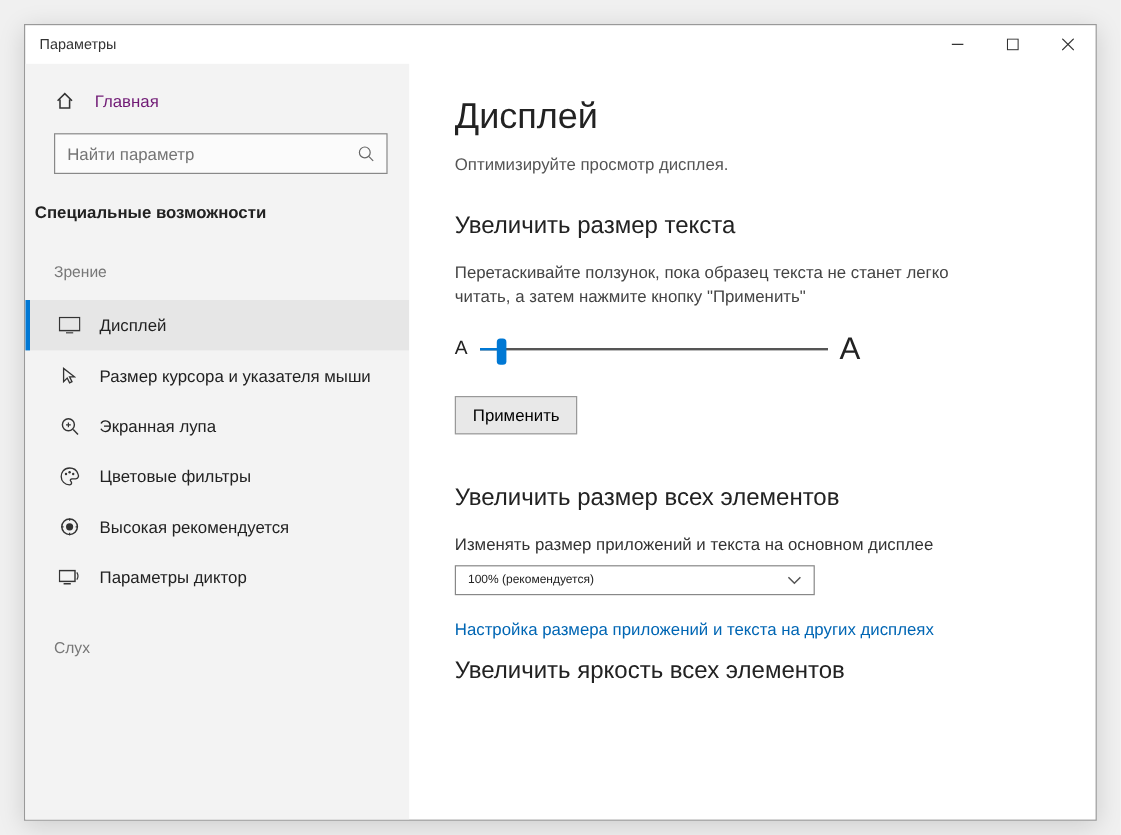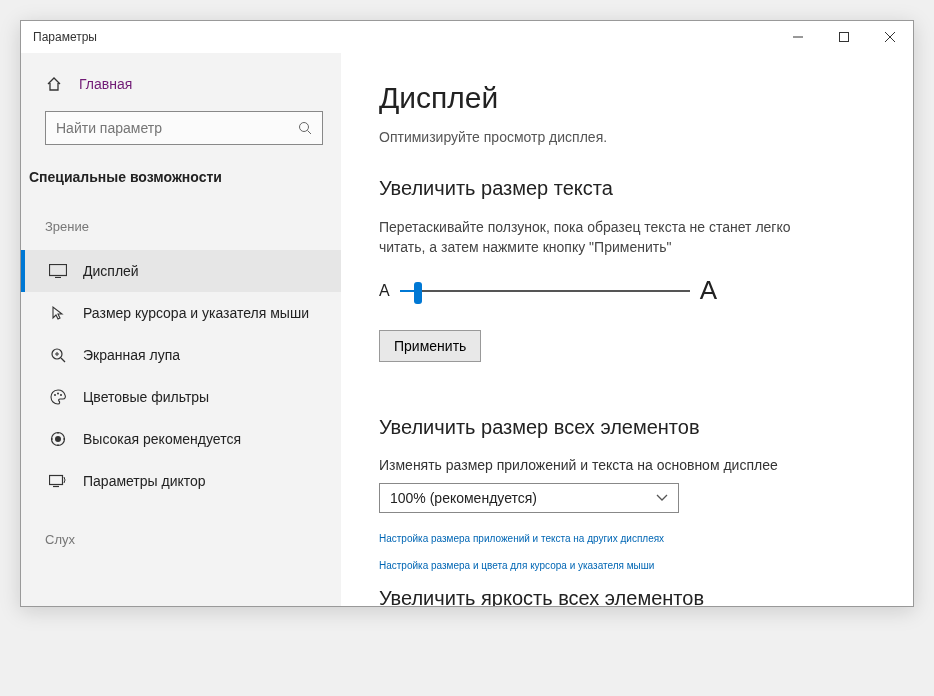--- a/index.html
+++ b/index.html
@@ -8,21 +8,21 @@
     background: #f0f0f0;
     width: 934px;
     height: 696px;
     overflow: hidden;
   }
   .window {
     position: absolute;
     top: 20px;
     left: 20px;
     width: 894px;
-    height: 587px;
+    height: 664px;
     background: #fff;
     border: 1px solid #999;
     display: flex;
     flex-direction: column;
     box-shadow: 0 4px 20px rgba(0,0,0,0.15);
   }
   .titlebar {
     height: 32px;
     display: flex;
     align-items: center;
@@ -192,40 +192,40 @@
     height: 22px;
     background: #0078d4;
     border-radius: 3px;
   }
   .apply-btn {
     border: 1px solid #999;
     background: #e8e8e8;
     padding: 7px 14px;
     font-size: 14px;
     cursor: pointer;
-    margin-bottom: 46px;
+    margin-bottom: 34px;
   }
   .field-label {
     font-size: 14px;
     color: #333;
     margin-bottom: 10px;
   }
   .dropdown {
     border: 1px solid #888;
     width: 300px;
     padding: 6px 10px;
-    font-size: 14px;
+    font-size: 10px;
     display: flex;
     justify-content: space-between;
     align-items: center;
     margin-bottom: 20px;
   }
   .link {
     color: #0066b4;
-    font-size: 10px;
+    font-size: 14px;
     margin-bottom: 16px;
     display: block;
     cursor: pointer;
   }
   .cutoff-h {
     font-size: 20px;
     font-weight: 500;
     margin-top: 14px;
   }
   svg { display: block; }
@@ -377,18 +377,17 @@
       <div class="dropdown">
         <span>100% (рекомендуется)</span>
         <span>
           <svg width="12" height="8" viewBox="0 0 12 8">
               <path d="M1 1 L6 6 L11 1" fill="none" stroke="#555" stroke-width="1.3"></path>
             </svg>
         </span>
       </div>
 
       <a class="link">Настройка размера приложений и текста на других дисплеях</a>
-      <a class="link">Настройка размера и цвета для курсора и указателя мыши</a>
 
       <div class="cutoff-h">Увеличить яркость всех элементов</div>
     </div>
   </div>
 </div>
 
 </body></html>

